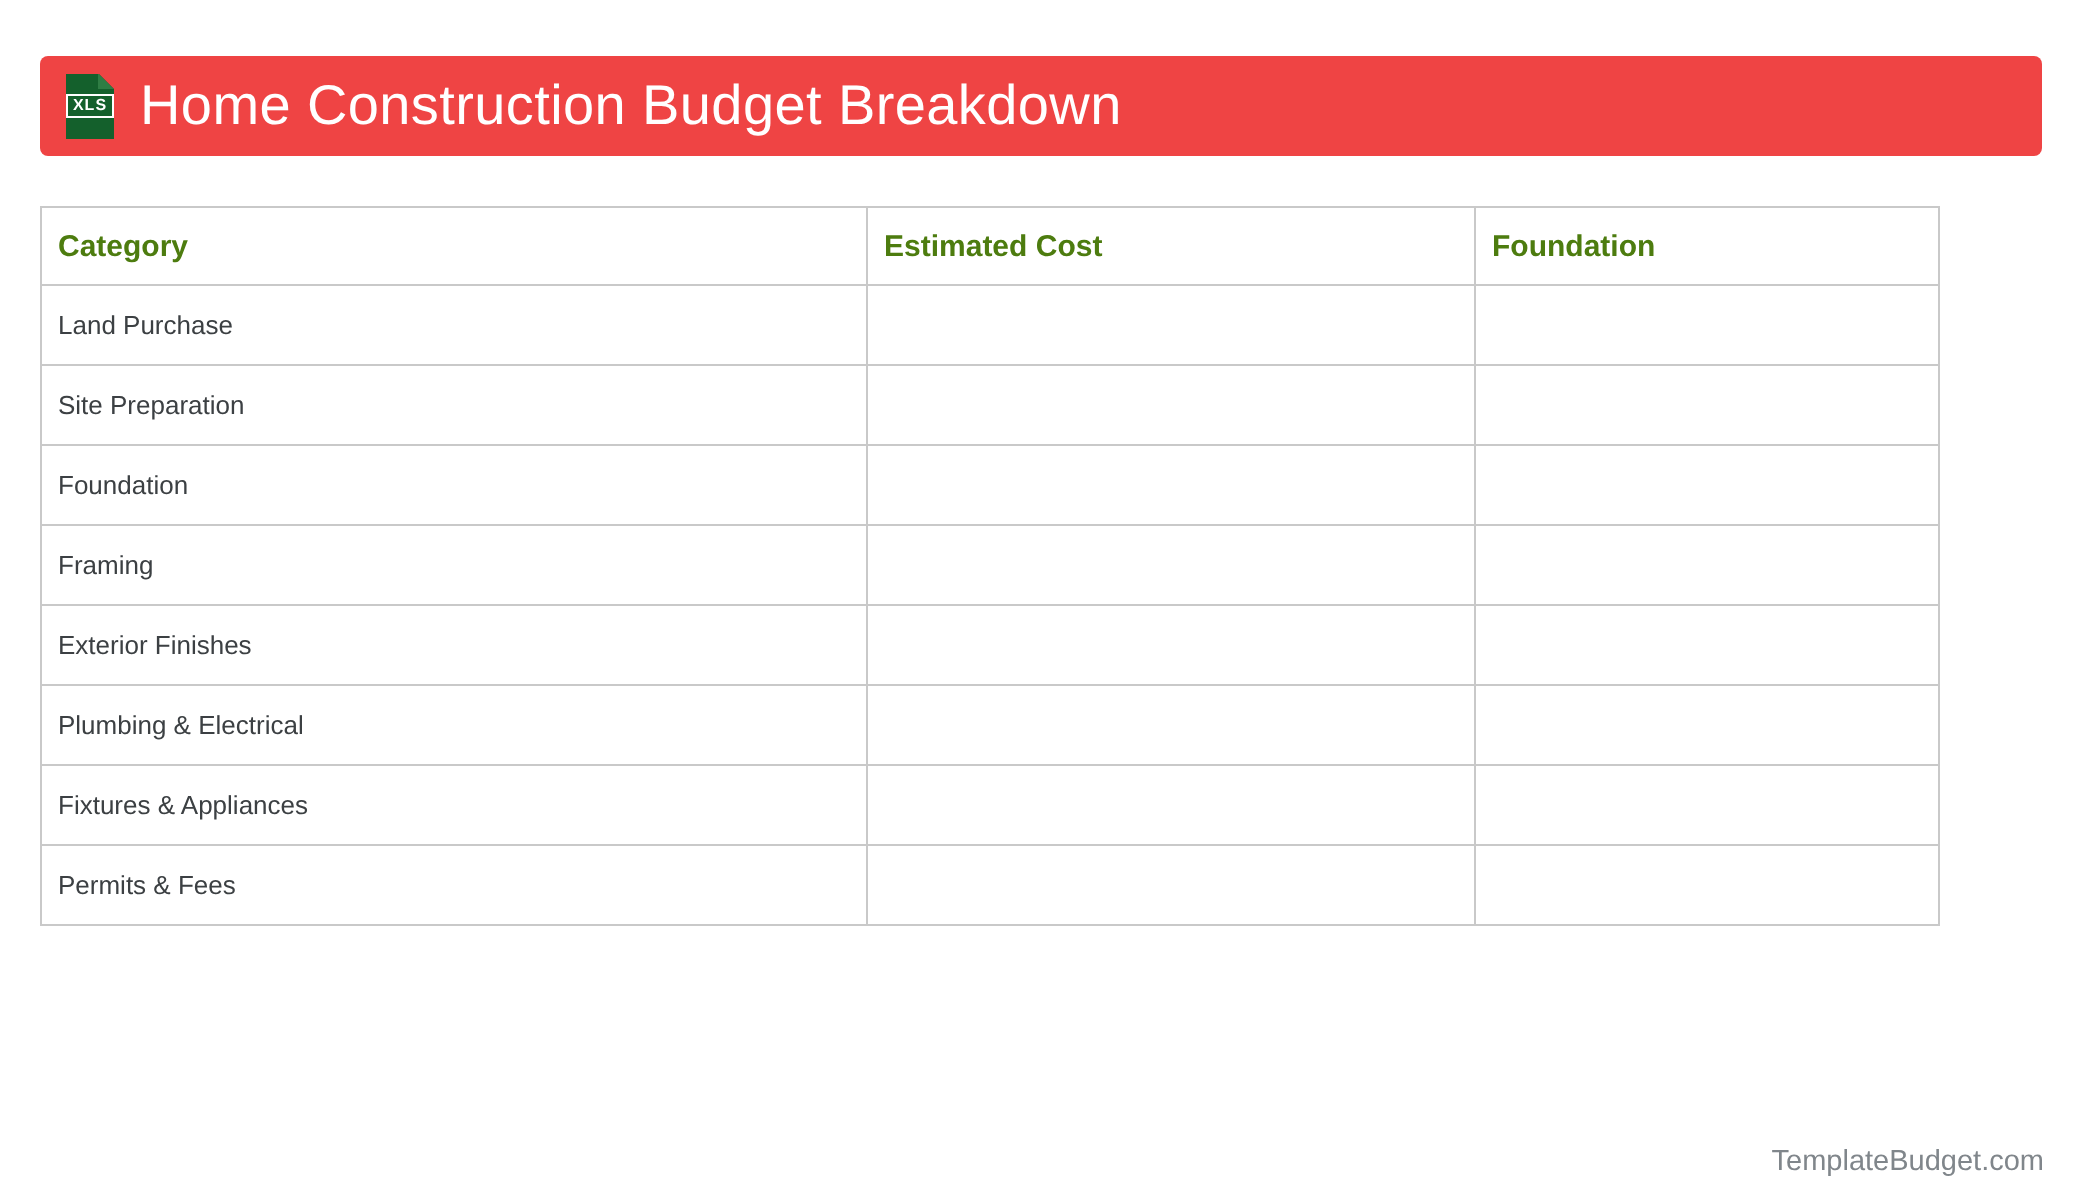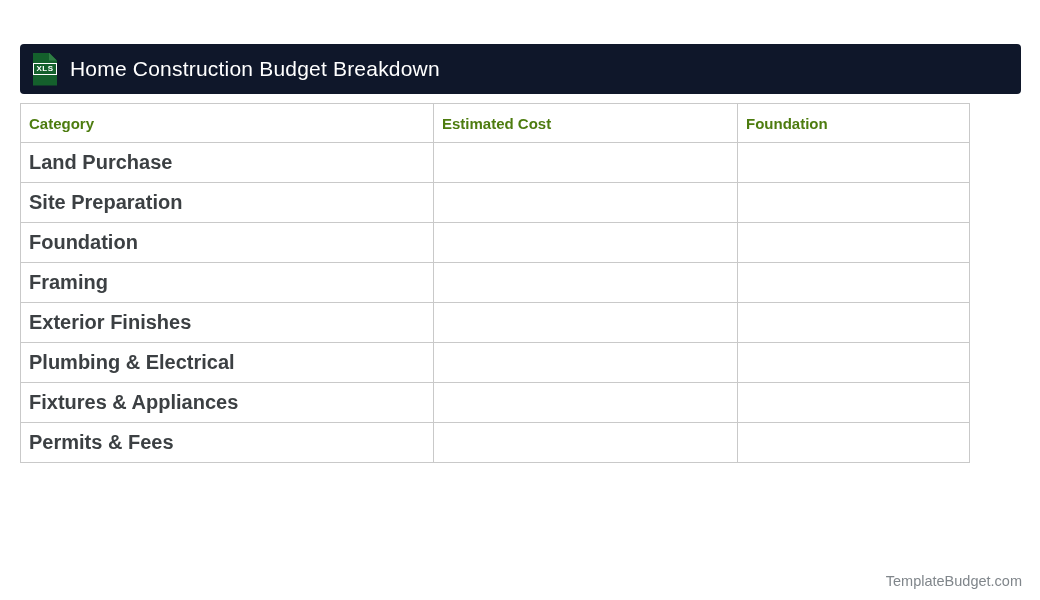--- a/index.html
+++ b/index.html
@@ -9,24 +9,24 @@
     background: #ffffff;
     font-family: "Liberation Sans", sans-serif;
     position: relative;
     overflow: hidden;
   }
 
   
   .title-bar {
     position: absolute;
     left: 20px;
-    top: 44px;
+    top: 28px;
     width: 1001px;
     height: 50px;
-    background: #0f172a;
+    background: #ef4444;
     border-radius: 4px;
     display: flex;
     align-items: center;
     padding-left: 13px;
     box-sizing: border-box;
   }
   .xls-icon {
     position: relative;
     width: 24px;
     height: 33px;
@@ -51,21 +51,21 @@
     border: 1px solid #ffffff;
     color: #ffffff;
     font-size: 8px;
     font-weight: bold;
     line-height: 1;
     padding: 1px 2px;
     letter-spacing: 0.5px;
   }
   .doc-title {
     color: #ffffff;
-    font-size: 21px;
+    font-size: 28px;
     font-weight: 500;
     margin: 0 0 0 13px;
     letter-spacing: 0.2px;
     white-space: nowrap;
   }
 
   
   .budget-table {
     position: absolute;
     left: 20px;
@@ -83,22 +83,22 @@
     overflow: hidden;
   }
   .budget-table th {
     height: 39px;
     font-size: 15px;
     font-weight: bold;
     color: #4d7c0f;
   }
   .budget-table td {
     height: 40px;
-    font-size: 20px;
-    font-weight: 700;
+    font-size: 13px;
+    font-weight: 400;
     color: #3c4043;
   }
   .col-category { width: 413px; }
   .col-cost { width: 304px; }
   .col-description { width: 232px; }
 
   
   .watermark {
     position: absolute;
     top: 561px;

